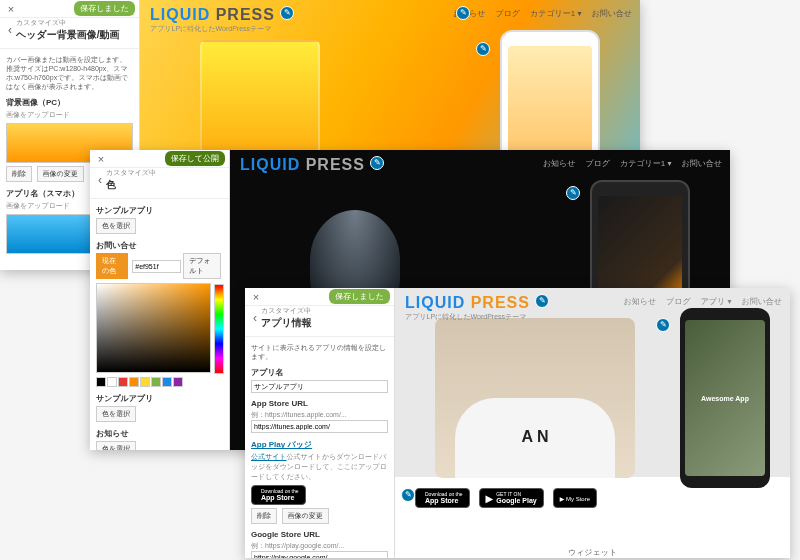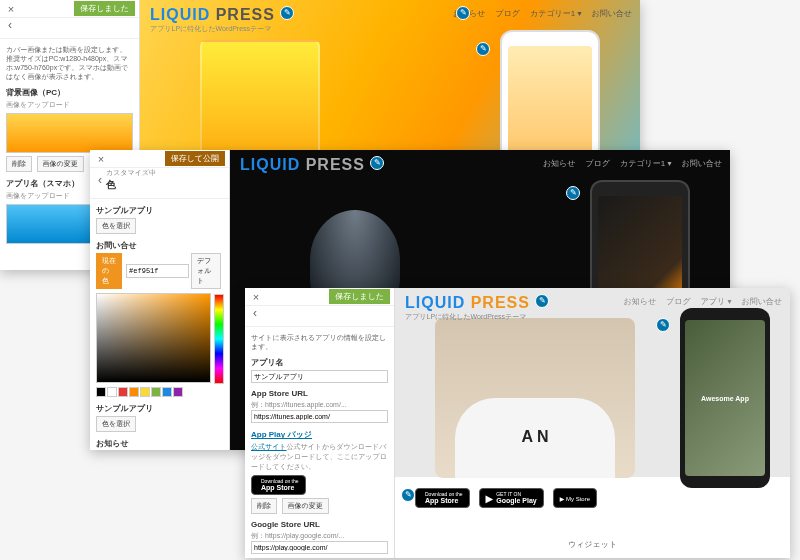--- a/index.html
+++ b/index.html
@@ -2,23 +2,23 @@
 <html><head>
 <meta charset="utf-8">
 <style>
 *{box-sizing:border-box;margin:0;padding:0;font-family:"Hiragino Sans","Meiryo",sans-serif}
 body{width:800px;height:560px;background:#f5f5f5;position:relative;overflow:hidden}
 .panel{position:absolute;background:#fff;box-shadow:0 3px 12px rgba(0,0,0,.25);display:flex}
 .sidebar{width:140px;background:#fff;border-right:1px solid #ddd;padding:6px;font-size:9px;color:#333;overflow:hidden}
 .preview{flex:1;position:relative;overflow:hidden}
 .topbar{height:18px;background:#fff;display:flex;align-items:center;padding:0 4px;border-bottom:1px solid #eee}
 .closebtn{width:14px;height:14px;display:flex;align-items:center;justify-content:center;cursor:pointer;font-size:11px;color:#666}
-.savebtn{margin-left:auto;font-size:8px;padding:2px 6px;border-radius:0;color:#fff;cursor:pointer}
+.savebtn{margin-left:auto;font-size:8px;padding:2px 6px;border-radius:6px;color:#fff;cursor:pointer}
 .saved{background:#7cb342}
-.publish{background:#a16207}
+.publish{background:#4d7c0f}
 .crumb{display:flex;align-items:center;padding:6px 4px;border-bottom:1px solid #eee;margin:-6px -6px 6px -6px}
 .back{font-size:12px;color:#666;cursor:pointer;padding:0 4px}
 .crumb-txt{flex:1}
 .crumb-sub{font-size:7px;color:#888}
 .crumb-title{font-size:10px;font-weight:bold}
 .desc{font-size:7px;color:#666;line-height:1.3;margin-bottom:6px}
 .label{font-size:8px;font-weight:bold;margin-top:6px;margin-bottom:2px}
 .subtxt{font-size:7px;color:#888}
 .btn{display:inline-block;border:1px solid #ccc;padding:2px 5px;font-size:7px;background:#f7f7f7;cursor:pointer;margin-right:2px}
 .input{width:100%;border:1px solid #ccc;padding:2px;font-size:7px}
@@ -58,33 +58,37 @@
 .shirt{position:absolute;bottom:0;left:20px;right:20px;height:80px;background:#f5f5f5;border-radius:40px 40px 0 0}
 .shirt::after{content:"A N";position:absolute;top:30px;left:50%;transform:translateX(-50%);font-size:16px;font-weight:bold;color:#222}
 .phone3{position:absolute;right:20px;top:20px;width:90px;height:180px;background:#1a1a1a;border-radius:12px;z-index:5}
 .phone3-screen{position:absolute;top:12px;left:5px;right:5px;bottom:12px;background:linear-gradient(135deg,#4a5d3a,#6b7d5a,#8a9b7a);border-radius:4px;display:flex;align-items:center;justify-content:center;color:#fff;font-size:7px;font-weight:bold}
 .storebadge{display:inline-flex;align-items:center;background:#000;color:#fff;border-radius:4px;padding:3px 6px;font-size:6px;margin-right:3px;cursor:pointer;gap:3px;border:1px solid #555}
 .storebadge .ic{font-size:10px}
 .storebadge .txt{line-height:1}
 .storebadge .t1{font-size:5px;display:block}
 .storebadge .t2{font-size:7px;font-weight:bold}
 .badgerow{position:absolute;bottom:50px;left:20px;display:flex;gap:6px;z-index:4}
-.widget{position:absolute;bottom:8px;left:50%;transform:translateX(-50%);font-size:8px;color:#666}
+.widget{position:absolute;bottom:0;left:50%;transform:translateX(-50%);font-size:8px;color:#666}
 </style>
 </head>
 <body>
 
 <div class="panel p1">
   <div class="sidebar">
     <div class="topbar" style="margin:-6px -6px 0 -6px">
       <div class="closebtn">×</div>
       <div class="savebtn saved">保存しました</div>
     </div>
     <div class="crumb">
       <div class="back">‹</div>
+      <div class="crumb-txt">
+        <div class="crumb-sub">カスタマイズ中</div>
+        <div class="crumb-title">ヘッダー背景画像/動画</div>
+      </div>
     </div>
     <div class="desc">カバー画像または動画を設定します。推奨サイズはPC:w1280-h480px、スマホ:w750-h760pxです。スマホは動画ではなく画像が表示されます。</div>
     <div class="label">背景画像（PC）</div>
     <div class="subtxt">画像をアップロード</div>
     <div style="height:40px;background:linear-gradient(#ffd54f,#ff9800);margin:3px 0;border:1px solid #ccc"></div>
     <span class="btn">削除</span>
     <span class="btn">画像の変更</span>
     <div class="label">アプリ名（スマホ）</div>
     <div class="subtxt">画像をアップロード</div>
     <div style="height:40px;background:linear-gradient(#4fc3f7,#0288d1);margin:3px 0;border:1px solid #ccc"></div>
@@ -117,21 +121,21 @@
       <div class="crumb-txt">
         <div class="crumb-sub">カスタマイズ中</div>
         <div class="crumb-title">色</div>
       </div>
     </div>
     <div class="label">サンプルアプリ</div>
     <span class="btn">色を選択</span>
     <div class="label">お問い合せ</div>
     <div style="display:flex;gap:2px;align-items:center">
       <span class="btn" style="background:#ef951f;color:#fff;border-color:#ef951f">現在の色</span>
-      <input class="input" style="width: 63px; font-family: Liberation Mono, monospace;" value="#ef951f">
+      <input class="input" style="width: 49px;" value="#ef951f">
       <span class="btn">デフォルト</span>
     </div>
     <div style="position:relative">
       <div class="colorpicker">
           <div class="hue"></div>
         </div>
     </div>
     <div class="swatches">
       <div class="sw" style="background:#000"></div>
       <div class="sw" style="background:#fff"></div>
@@ -163,20 +167,24 @@
 </div>
 
 <div class="panel p3">
   <div class="sidebar" style="width:150px">
     <div class="topbar" style="margin:-6px -6px 0 -6px">
       <div class="closebtn">×</div>
       <div class="savebtn saved">保存しました</div>
     </div>
     <div class="crumb">
       <div class="back">‹</div>
+      <div class="crumb-txt">
+        <div class="crumb-sub">カスタマイズ中</div>
+        <div class="crumb-title">アプリ情報</div>
+      </div>
     </div>
     <div class="desc">サイトに表示されるアプリの情報を設定します。</div>
     <div class="label">アプリ名</div>
     <input class="input" value="サンプルアプリ" style="">
     <div class="label">App Store URL</div>
     <div class="subtxt">例：https://itunes.apple.com/...</div>
     <input class="input" value="https://itunes.apple.com/" style="">
     <div class="label" style="color:#0073aa;text-decoration:underline">App Play バッジ</div>
     <div class="subtxt"><span class="link">公式サイト</span><span>公式サイトからダウンロードバッジをダウンロードして、ここにアップロードしてください。</span></div>
     <div class="storebadge" style="margin:3px 0">

